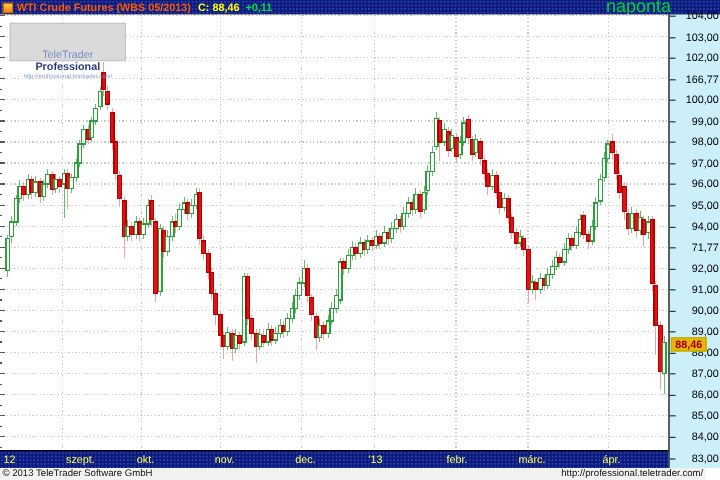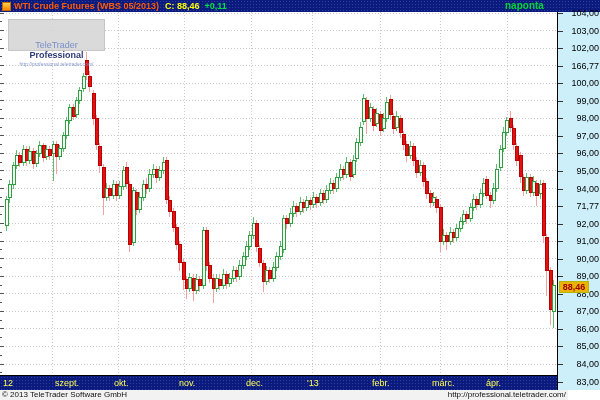--- a/index.html
+++ b/index.html
@@ -7,21 +7,21 @@
        font-family:"Liberation Sans",sans-serif;-webkit-font-smoothing:none;}
   
   #titlebar{position:absolute;left:0;top:0;width:600px;height:12px;background:#0a1a7d;
     background-image:radial-gradient(rgba(140,160,255,.28) 1px,transparent 1px);background-size:3px 3px;
     border-bottom:1px solid #000;display:flex;align-items:center;white-space:nowrap;}
   #titlebar .sq{width:7px;height:7px;margin:0 3px 0 2px;background:linear-gradient(#ffd24d,#ff8400);
     border:1px solid #c96a00;flex:0 0 auto;}
   .t-sym{color:#ff5a00;font-size:9px;font-weight:bold;margin-right:6px;}
   .t-last{color:#ffff00;font-size:9px;font-weight:bold;margin-right:5px;}
   .t-chg{color:#00e040;font-size:9px;font-weight:bold;}
-  .t-period{position:absolute;left:505px;top:0;color:#00d435;font-size:10px;font-weight:bold;line-height:12px;}
+  .t-period{position:absolute;left:505px;top:0;color:#00d435;font-size:15px;font-weight:normal;line-height:12px;}
   
   #chartwrap{position:absolute;left:0;top:12px;width:557px;height:363px;background:#fff;}
   #plot{position:absolute;left:0;top:0;}
   
   #wm{position:absolute;left:8px;top:7px;width:95px;height:30px;background:#d7d7d7;opacity:.92;
       border:1px solid #c2c2c2;text-align:center;z-index:5;}
   #wm .l1{font-size:9px;margin-top:20px;letter-spacing:0px;}
   #wm .l1 .a{color:#6f86c4;}
   #wm .l1 .b{color:#1c2a6b;font-weight:bold;}
   #wm .l2{font-size:5px;color:#7e93c9;margin-top:1px;}
@@ -30,21 +30,21 @@
   .ylab{position:absolute;right:2px;font-size:9px;color:#000;line-height:9px;}
   .ytick{position:absolute;left:0;width:5px;height:1px;background:#333;}
   #ptag{position:absolute;left:1px;width:28px;background:#eab308;color:#a00000;font-size:9px;font-weight:bold;
         line-height:10px;text-align:center;border:1px solid #b5b500;z-index:3;}
   
   #xbar{position:absolute;left:0;top:375px;width:557px;height:15px;background:#0a1a7d;
     background-image:radial-gradient(rgba(140,160,255,.28) 1px,transparent 1px);background-size:3px 3px;
     border-top:1px solid #000;}
   .xlab{position:absolute;top:2px;color:#ffff55;font-size:9px;line-height:11px;}
   
-  #footer{position:absolute;left:0;top:390px;width:568px;height:10px;background:#f2f2f2;font-size:8px;color:#111;}
+  #footer{position:absolute;left:0;top:390px;width:568px;height:10px;background:#f2f2f2;font-size:8px;color:#111;padding-left:20px;}
   #copyright{position:absolute;left:2px;top:0;line-height:10px;}
   #footurl{position:absolute;right:2px;top:0;line-height:10px;}
 </style>
 </head>
 <body>
 
 <div id="app">
 
   <div id="titlebar">
     <span class="sq"></span>
@@ -517,21 +517,21 @@
 
   <div id="xbar">
       <span class="xlab" style="left: 3px;">12</span>
       <span class="xlab" style="left: 55px;">szept.</span>
       <span class="xlab" style="left: 114px;">okt.</span>
       <span class="xlab" style="left: 179px;">nov.</span>
       <span class="xlab" style="left: 246px;">dec.</span>
       <span class="xlab" style="left: 307px;">'13</span>
       <span class="xlab" style="left: 372px;">febr.</span>
       <span class="xlab" style="left: 432px;">márc.</span>
-      <span class="xlab" style="left: 486px;">ápr.</span>
+      <span class="xlab" style="left: 502px;">ápr.</span>
     </div>
 
   <div id="footer">
     <span id="copyright">© 2013 TeleTrader Software GmbH</span>
     <span id="footurl">http://professional.teletrader.com/</span>
   </div>
 
 </div>
 
 </body></html>

